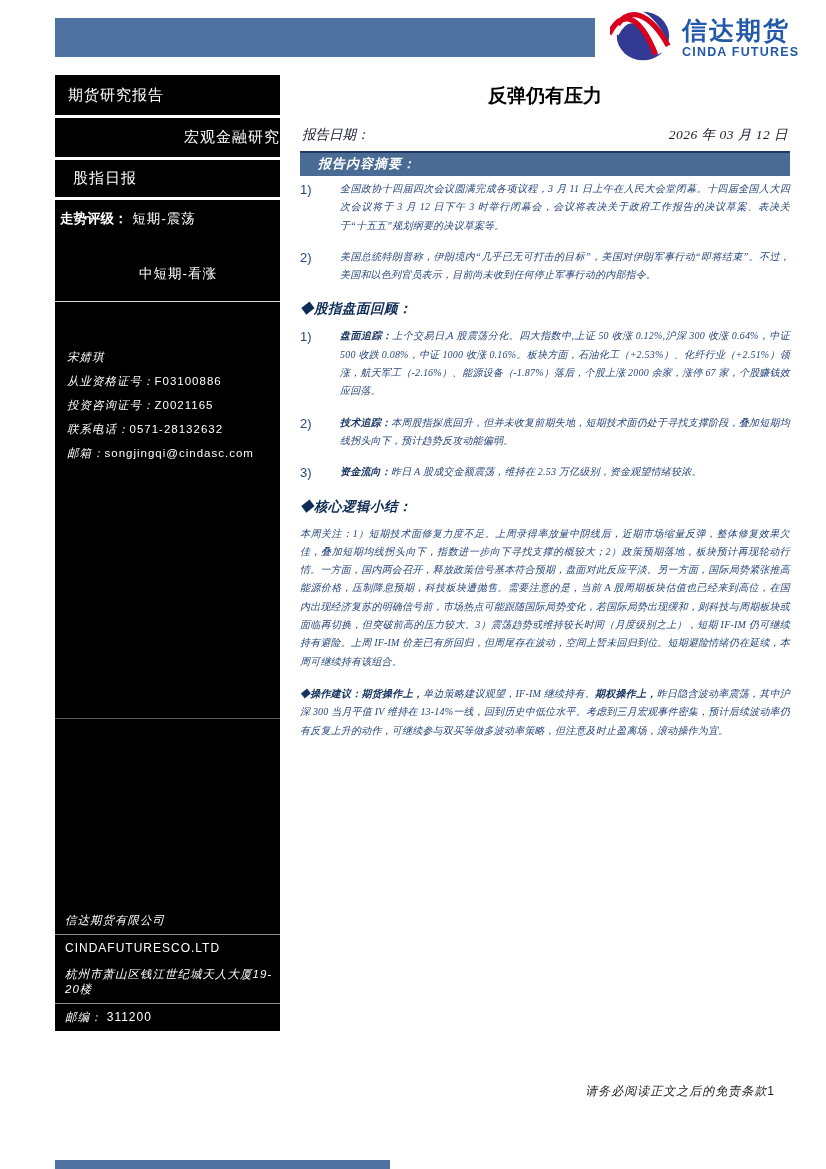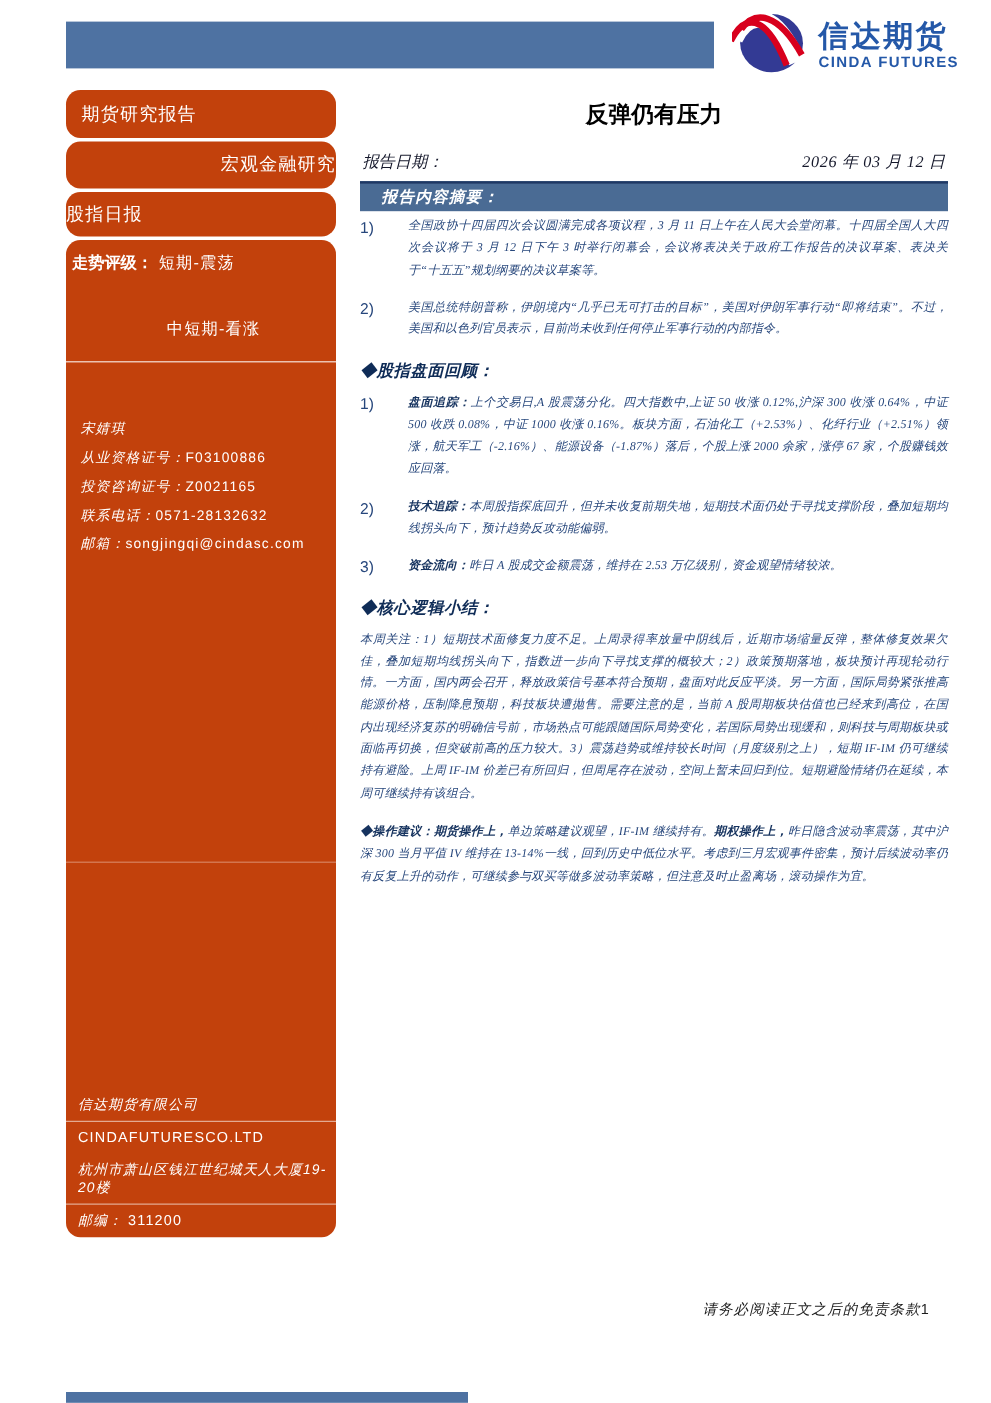--- a/index.html
+++ b/index.html
@@ -31,28 +31,28 @@
     font-family: "Liberation Sans", sans-serif;
     font-weight: bold; font-size: 25px; color: #2458a8; letter-spacing: 2px;
   }
   .logo-en {
     font-family: "Liberation Sans", sans-serif;
     font-weight: bold; font-size: 12.5px; color: #2458a8; letter-spacing: 1.2px; margin-top: 3px;
   }
   
   .sidebar { position: absolute; left: 55px; top: 75px; width: 225px; color: #fff; }
   .side-block {
-    background: #c2410c; margin-bottom: 3px;
+    background: #000000; margin-bottom: 3px;
     font-family: "Liberation Sans", sans-serif;
     display: flex; align-items: center;
-    font-size: 15px; letter-spacing: 1px; border-radius: 12px;
+    font-size: 15px; letter-spacing: 1px;
   }
   .blk-1 { height: 40px; padding-left: 13px; }
   .blk-2 { height: 39px; padding-left: 13px; justify-content: flex-end; }
-  .blk-3 { height: 37px; }
+  .blk-3 { height: 37px; padding-left: 18px; }
   .side-main { height: 831px; position: relative; display: block; padding: 0; }
   .rating-row { padding: 10px 0 0 5px; font-size: 13.5px; white-space: nowrap; }
   .rating-label { font-weight: bold; letter-spacing: 0; }
   .rating-mid { position: absolute; left: 84px; top: 65px; font-size: 13.5px; }
   .side-divider { position: absolute; left: 0; right: 0; height: 1px; background: rgba(255,255,255,0.85); }
   .div-1 { top: 101px; }
   .div-2 { top: 518px; background: rgba(255,255,255,0.35); }
   .analyst { position: absolute; top: 150px; left: 12px; right: 6px; font-size: 11.5px; }
   .analyst-row { margin-bottom: 9px; font-style: italic; }
   .analyst-row .val { font-family: "Liberation Sans", sans-serif; font-style: normal; }

